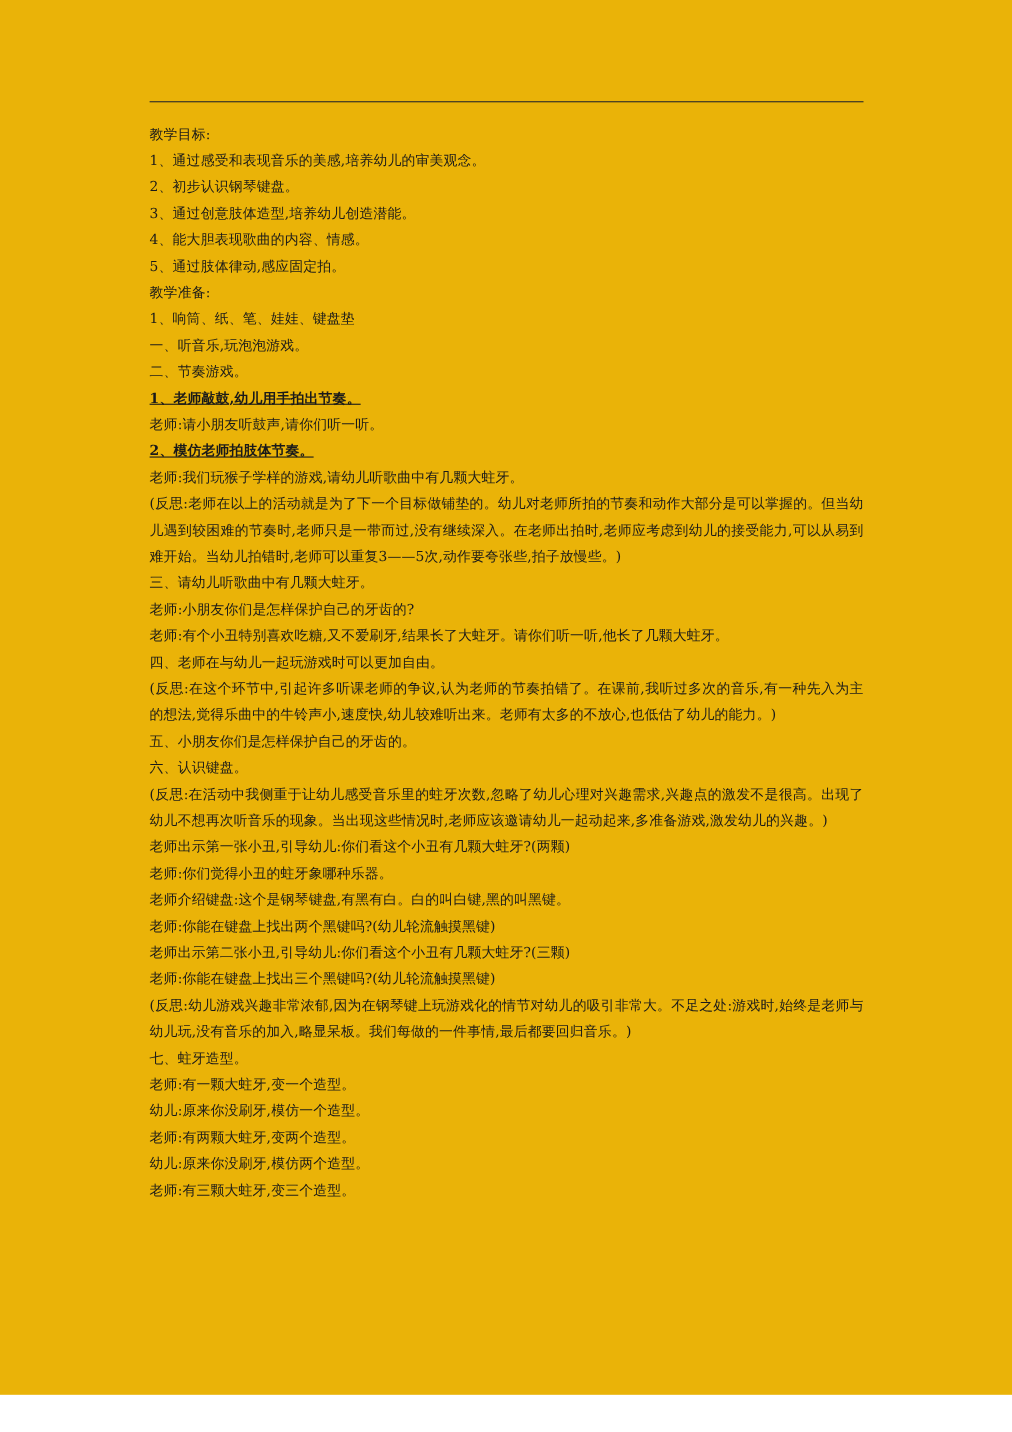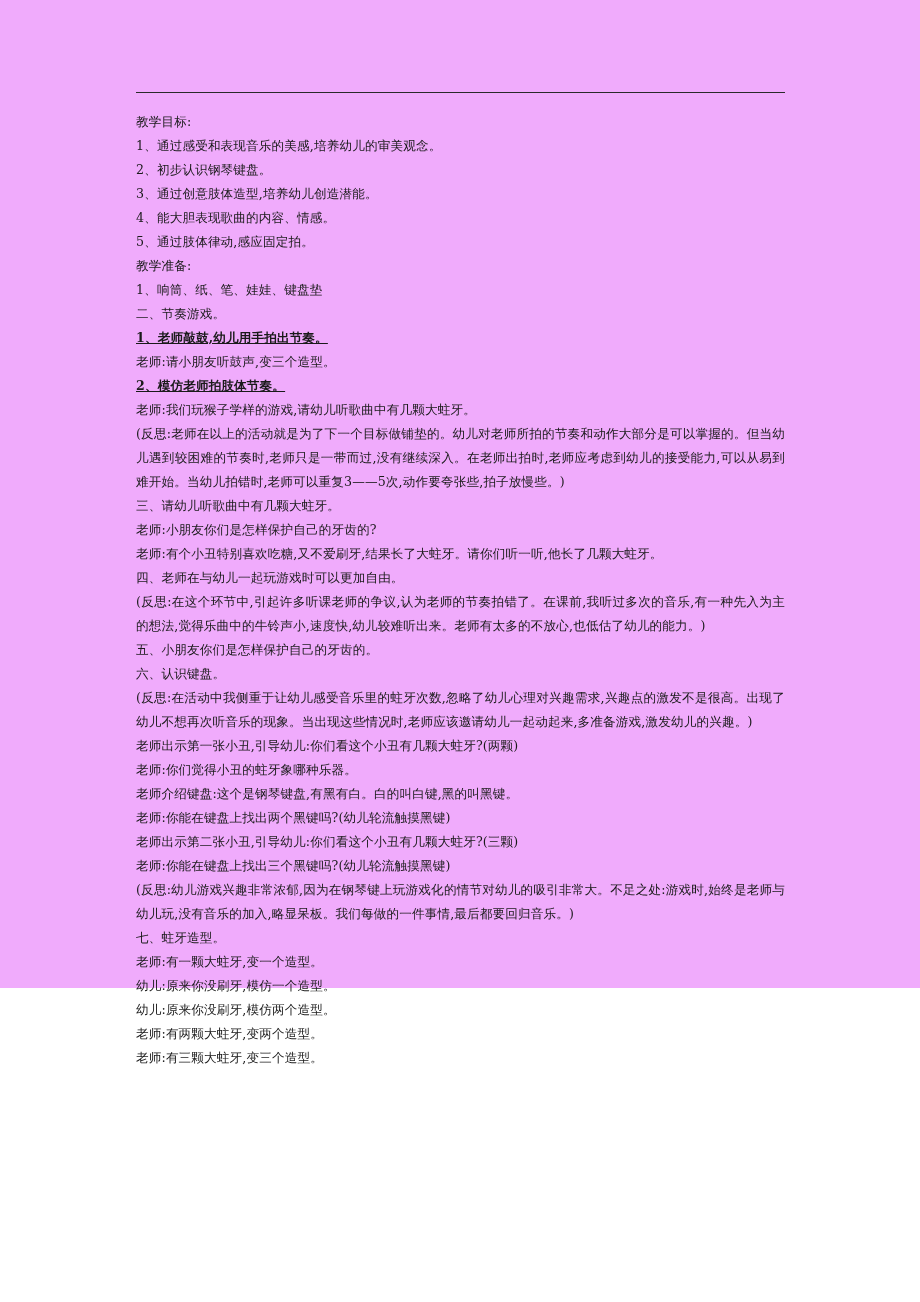--- a/index.html
+++ b/index.html
@@ -11,22 +11,22 @@
   body {
     width: 920px;
     height: 1302px;
     font-family: "DejaVu Serif", "Liberation Serif", serif;
     color: #000000;
     overflow: hidden;
   }
   .page {
     position: relative;
     width: 920px;
-    height: 988px;
-    background: #f0abfc;
+    height: 1268px;
+    background: #eab308;
   }
   
   .top-rule {
     position: absolute;
     left: 136px;
     top: 84px;
     width: 649px;
     height: 0;
     border: 0;
     border-top: 1.5px solid #2a2a2a;
@@ -60,23 +60,24 @@
   <hr class="top-rule">
   <div class="doc-body" id="doc-body">
       <p class="para">教学目标:</p>
       <p class="para">1、通过感受和表现音乐的美感,培养幼儿的审美观念。</p>
       <p class="para">2、初步认识钢琴键盘。</p>
       <p class="para">3、通过创意肢体造型,培养幼儿创造潜能。</p>
       <p class="para">4、能大胆表现歌曲的内容、情感。</p>
       <p class="para">5、通过肢体律动,感应固定拍。</p>
       <p class="para">教学准备:</p>
       <p class="para">1、响筒、纸、笔、娃娃、键盘垫</p>
+      <p class="para">一、听音乐,玩泡泡游戏。</p>
       <p class="para">二、节奏游戏。</p>
       <p class="para bold">1、老师敲鼓,幼儿用手拍出节奏。</p>
-      <p class="para">老师:请小朋友听鼓声,变三个造型。</p>
+      <p class="para">老师:请小朋友听鼓声,请你们听一听。</p>
       <p class="para bold">2、模仿老师拍肢体节奏。</p>
       <p class="para">老师:我们玩猴子学样的游戏,请幼儿听歌曲中有几颗大蛀牙。</p>
       <p class="para">(反思:老师在以上的活动就是为了下一个目标做铺垫的。幼儿对老师所拍的节奏和动作大部分是可以掌握的。但当幼儿遇到较困难的节奏时,老师只是一带而过,没有继续深入。在老师出拍时,老师应考虑到幼儿的接受能力,可以从易到难开始。当幼儿拍错时,老师可以重复3——5次,动作要夸张些,拍子放慢些。)</p>
       <p class="para">三、请幼儿听歌曲中有几颗大蛀牙。</p>
       <p class="para">老师:小朋友你们是怎样保护自己的牙齿的?</p>
       <p class="para">老师:有个小丑特别喜欢吃糖,又不爱刷牙,结果长了大蛀牙。请你们听一听,他长了几颗大蛀牙。</p>
       <p class="para">四、老师在与幼儿一起玩游戏时可以更加自由。</p>
       <p class="para">(反思:在这个环节中,引起许多听课老师的争议,认为老师的节奏拍错了。在课前,我听过多次的音乐,有一种先入为主的想法,觉得乐曲中的牛铃声小,速度快,幼儿较难听出来。老师有太多的不放心,也低估了幼儿的能力。)</p>
       <p class="para">五、小朋友你们是怎样保护自己的牙齿的。</p>
       <p class="para">六、认识键盘。</p>
@@ -84,17 +85,17 @@
       <p class="para">老师出示第一张小丑,引导幼儿:你们看这个小丑有几颗大蛀牙?(两颗)</p>
       <p class="para">老师:你们觉得小丑的蛀牙象哪种乐器。</p>
       <p class="para">老师介绍键盘:这个是钢琴键盘,有黑有白。白的叫白键,黑的叫黑键。</p>
       <p class="para">老师:你能在键盘上找出两个黑键吗?(幼儿轮流触摸黑键)</p>
       <p class="para">老师出示第二张小丑,引导幼儿:你们看这个小丑有几颗大蛀牙?(三颗)</p>
       <p class="para">老师:你能在键盘上找出三个黑键吗?(幼儿轮流触摸黑键)</p>
       <p class="para">(反思:幼儿游戏兴趣非常浓郁,因为在钢琴键上玩游戏化的情节对幼儿的吸引非常大。不足之处:游戏时,始终是老师与幼儿玩,没有音乐的加入,略显呆板。我们每做的一件事情,最后都要回归音乐。)</p>
       <p class="para">七、蛀牙造型。</p>
       <p class="para">老师:有一颗大蛀牙,变一个造型。</p>
       <p class="para">幼儿:原来你没刷牙,模仿一个造型。</p>
+      <p class="para">老师:有两颗大蛀牙,变两个造型。</p>
       <p class="para">幼儿:原来你没刷牙,模仿两个造型。</p>
-      <p class="para">老师:有两颗大蛀牙,变两个造型。</p>
       <p class="para">老师:有三颗大蛀牙,变三个造型。</p>
     </div>
 </div>
 
 </body></html>

